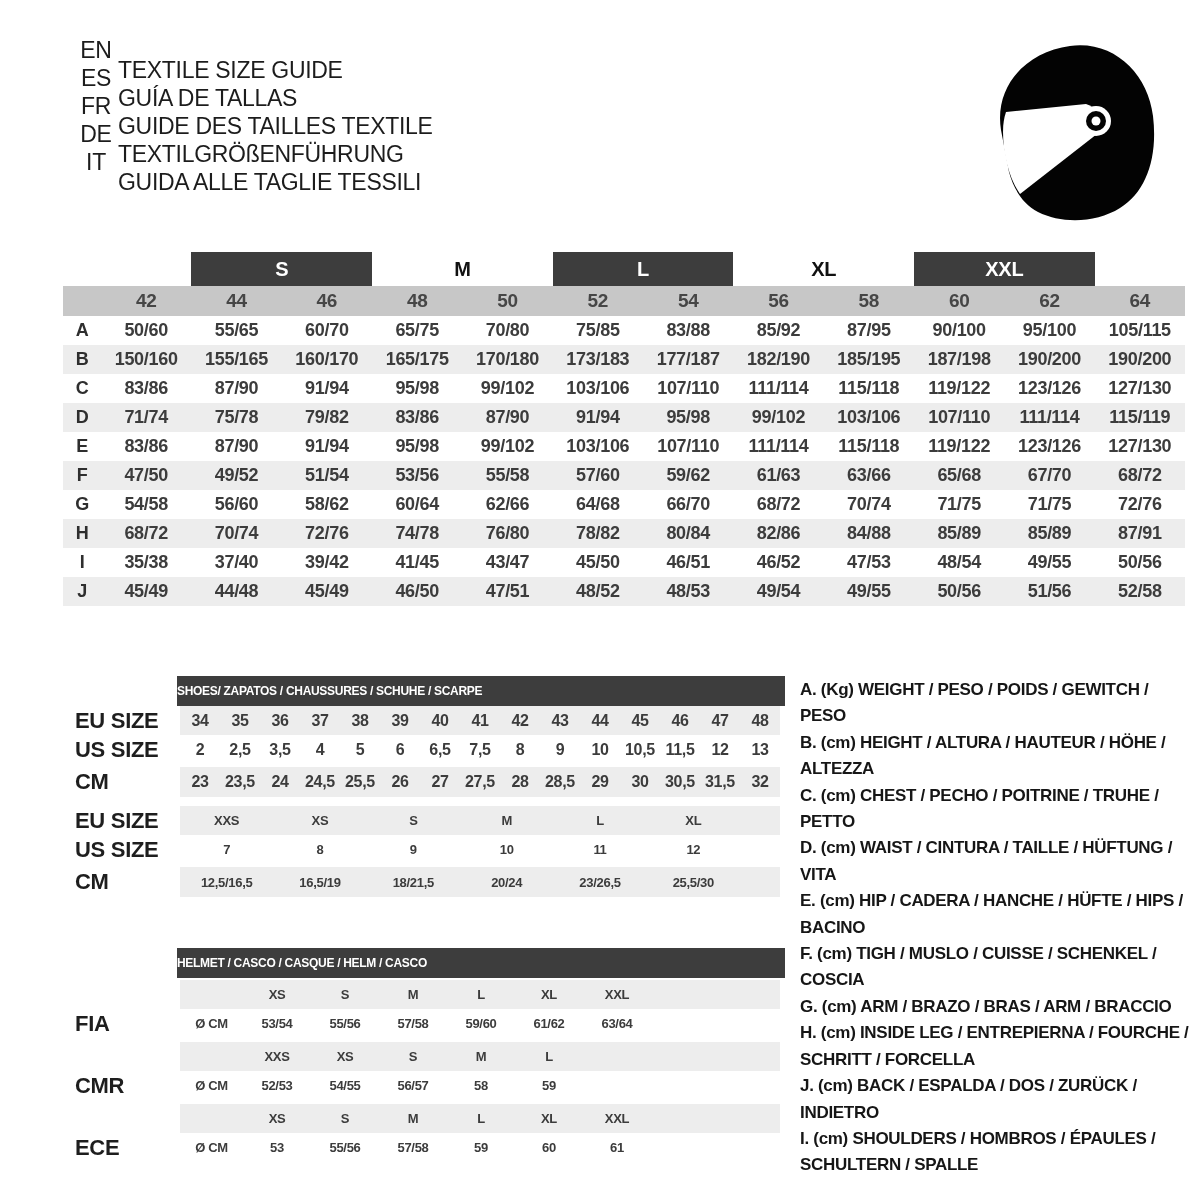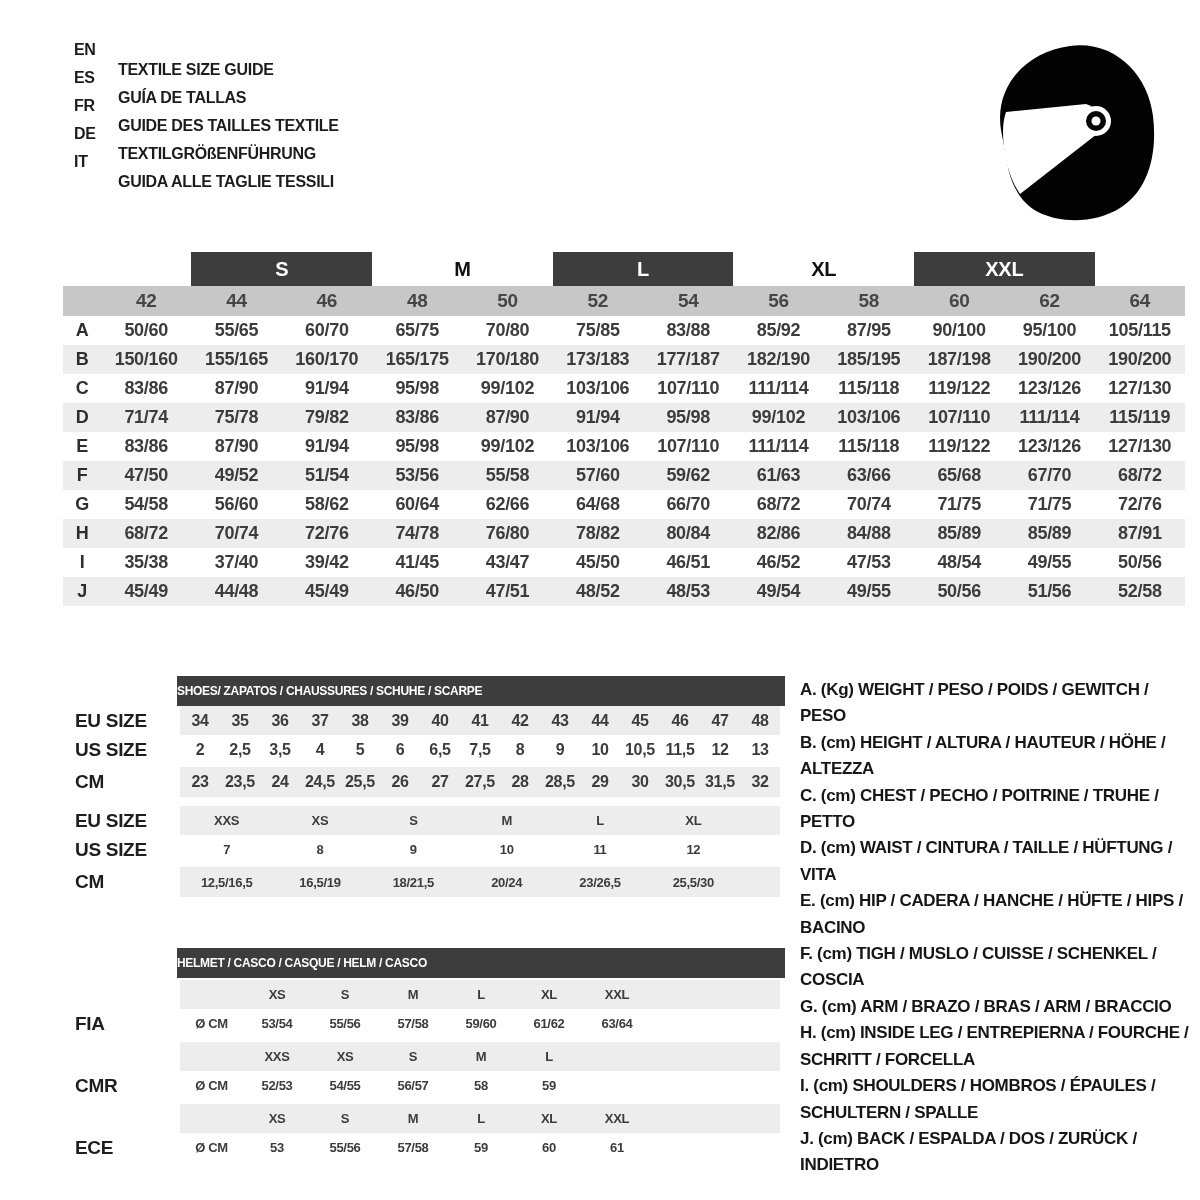--- a/index.html
+++ b/index.html
@@ -1,21 +1,21 @@
 <!DOCTYPE html>
 <html><head>
 <meta charset="utf-8">
 <style>
   html,body{margin:0;padding:0;background:#fff;}
   .page{position:relative;width:1200px;height:1200px;background:#fff;overflow:hidden;
         font-family:"Liberation Sans",sans-serif;color:#1c1c1c;letter-spacing:-0.3px;}
 
   
   .langs{position:absolute;left:74px;top:36px;}
-  .lang-row{display:flex;height:28px;align-items:center;font-weight:bold;font-size:16px;}
+  .lang-row{display:flex;height:28px;align-items:center;font-weight:normal;font-size:23px;text-align:center;}
   .lang-code{width:44px;}
   .lang-title{white-space:nowrap;margin-top:40px;}
 
   
   .helmet-icon{position:absolute;left:972px;top:36px;}
 
   
   .main{position:absolute;left:63px;top:252px;width:1122px;}
   .grid12{display:grid;grid-template-columns:38px repeat(12,1fr);}
   .size-groups{height:34px;}
@@ -27,21 +27,21 @@
               font-weight:bold;font-size:18px;color:#3c3c3c;white-space:nowrap;}
   .num-cell{color:#464646;font-size:19px;}
   .trow{height:29px;}
   .trow.band{background:#ededed;}
   .t-letter{color:#2e2e2e;}
 
   
   .section{position:absolute;left:63px;width:722px;}
   .sec-row{display:flex;}
   .sec-label{width:117px;display:flex;align-items:center;padding-left:12px;
-             box-sizing:border-box;font-weight:bold;font-size:19px;color:#1e1e1e;white-space:nowrap;}
+             box-sizing:border-box;font-weight:bold;font-size:22px;color:#1e1e1e;white-space:nowrap;}
   .sec-bar{width:626px;height:30px;background:#3d3d3d;color:#fff;display:flex;align-items:center;
            box-sizing:border-box;font-weight:bold;font-size:12px;white-space:nowrap;}
   .sec-content{width:600px;box-sizing:border-box;}
   .sec-content.band{background:#ededed;}
   .h29{height:29px;}
   .h30{height:30px;}
   .gap3{height:3px;}
   .gap2{height:2px;}
   .gap4{height:4px;}
   .grid15{display:grid;grid-template-columns:repeat(15,1fr);height:100%;}
@@ -489,17 +489,17 @@
 
   <div class="legend">
       <div class="legend-item">A. (Kg) WEIGHT / PESO / POIDS / GEWITCH / PESO</div>
       <div class="legend-item">B. (cm) HEIGHT / ALTURA / HAUTEUR / HÖHE / ALTEZZA</div>
       <div class="legend-item">C. (cm) CHEST / PECHO / POITRINE / TRUHE / PETTO</div>
       <div class="legend-item">D. (cm) WAIST / CINTURA / TAILLE / HÜFTUNG / VITA</div>
       <div class="legend-item">E. (cm) HIP / CADERA / HANCHE / HÜFTE / HIPS / BACINO</div>
       <div class="legend-item">F. (cm) TIGH / MUSLO / CUISSE / SCHENKEL / COSCIA</div>
       <div class="legend-item">G. (cm) ARM / BRAZO / BRAS / ARM / BRACCIO</div>
       <div class="legend-item">H. (cm) INSIDE LEG / ENTREPIERNA / FOURCHE / SCHRITT / FORCELLA</div>
+      <div class="legend-item">J. (cm) BACK / ESPALDA / DOS / ZURÜCK / INDIETRO</div>
       <div class="legend-item">I. (cm) SHOULDERS / HOMBROS / ÉPAULES / SCHULTERN / SPALLE</div>
-      <div class="legend-item">J. (cm) BACK / ESPALDA / DOS / ZURÜCK / INDIETRO</div>
     </div>
 
 </div>
 
 </body></html>

